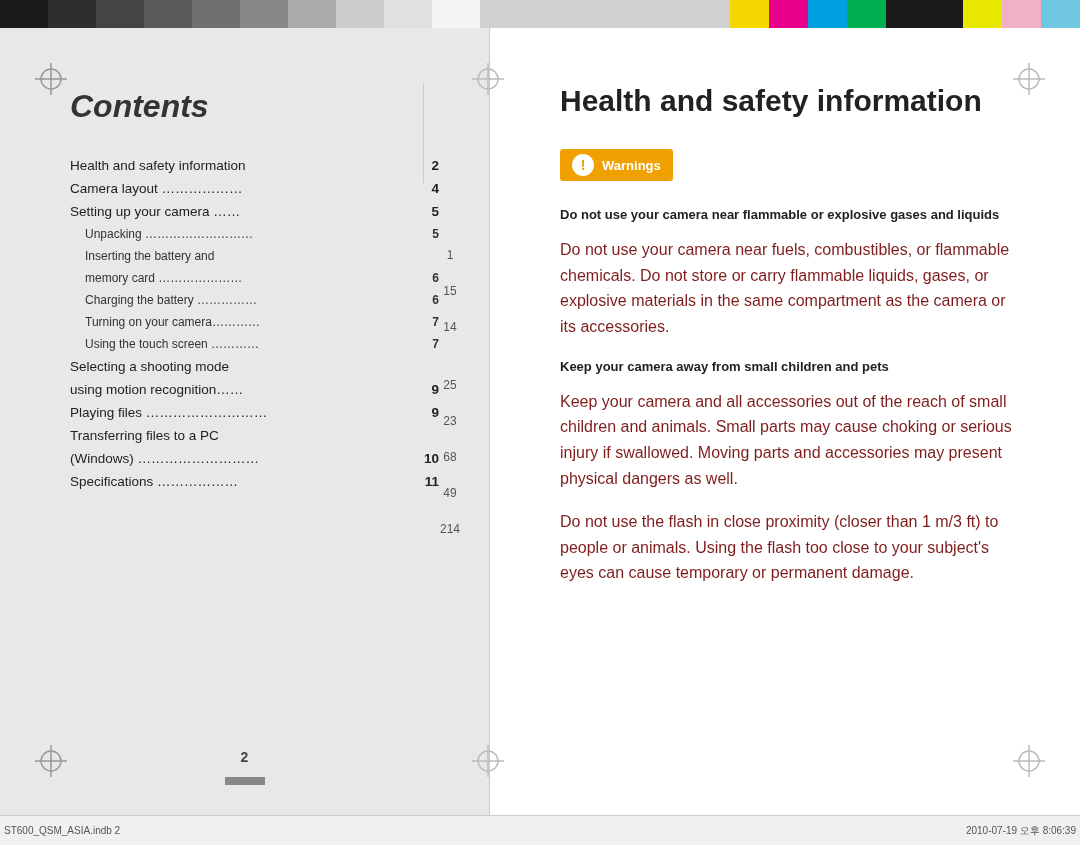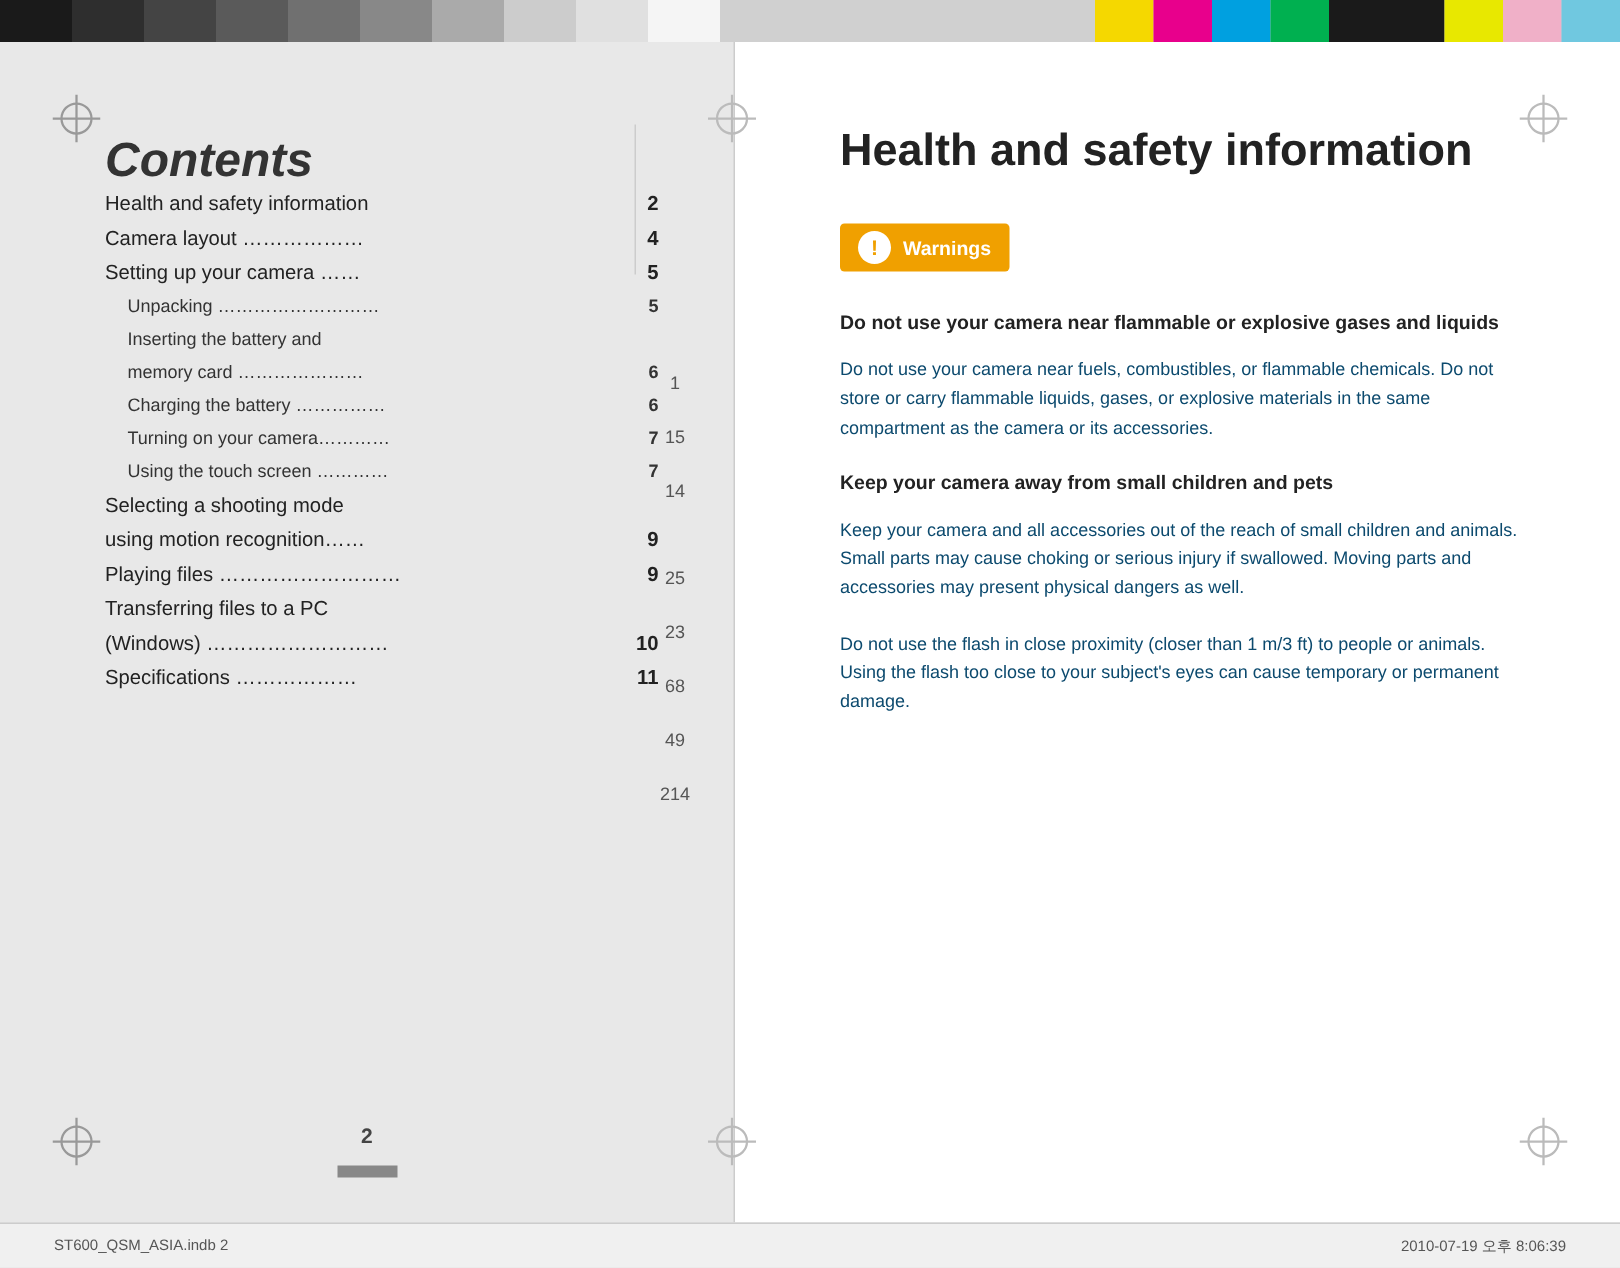--- a/index.html
+++ b/index.html
@@ -44,21 +44,21 @@
       position: absolute;
       bottom: 0;
       left: 0;
       right: 0;
       height: 30px;
       background: #f0f0f0;
       border-top: 1px solid #ccc;
       display: flex;
       align-items: center;
       justify-content: space-between;
-      padding: 0 36px;
+      padding: 0 4px;
       font-size: 10px;
       color: #555;
     }
 
     
     .main-content {
       position: absolute;
       top: 28px;
       left: 0;
       right: 0;
@@ -80,20 +80,21 @@
       top: 55px;
       right: 70px;
       width: 50px;
       height: 50px;
     }
 
     .contents-title {
       font-size: 32px;
       font-weight: bold;
       color: #333;
+      margin-bottom: 30px;
       font-style: italic;
     }
 
     .page-number-bottom {
       position: absolute;
       bottom: 50px;
       left: 50%;
       transform: translateX(-50%);
       font-size: 14px;
       color: #444;
@@ -158,22 +159,22 @@
 
     .safety-section-title {
       font-size: 13px;
       font-weight: bold;
       color: #222;
       margin-bottom: 5px;
       line-height: 1.4;
     }
 
     .safety-section-body {
-      font-size: 12px;
-      color: #0c4a6e;
+      font-size: 16px;
+      color: #7f1d1d;
       line-height: 1.6;
       margin-top: 13px;
     }
 
     
     .crosshair {
       position: absolute;
       width: 32px;
       height: 32px;
     }

